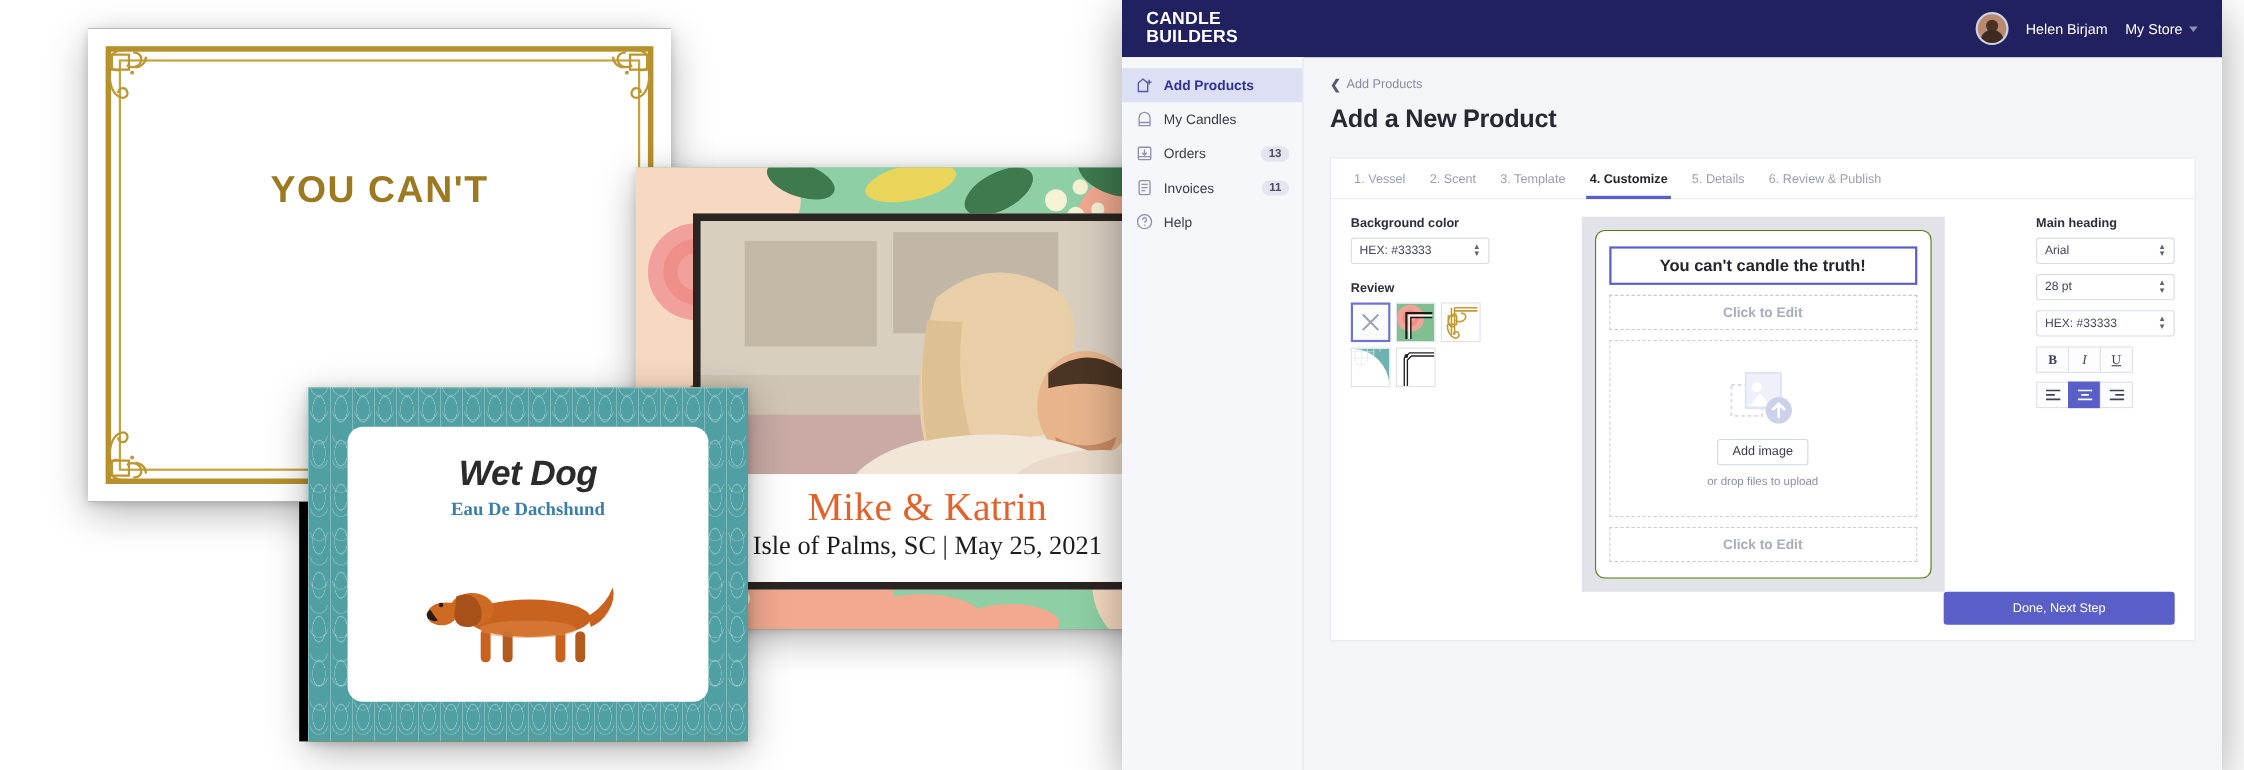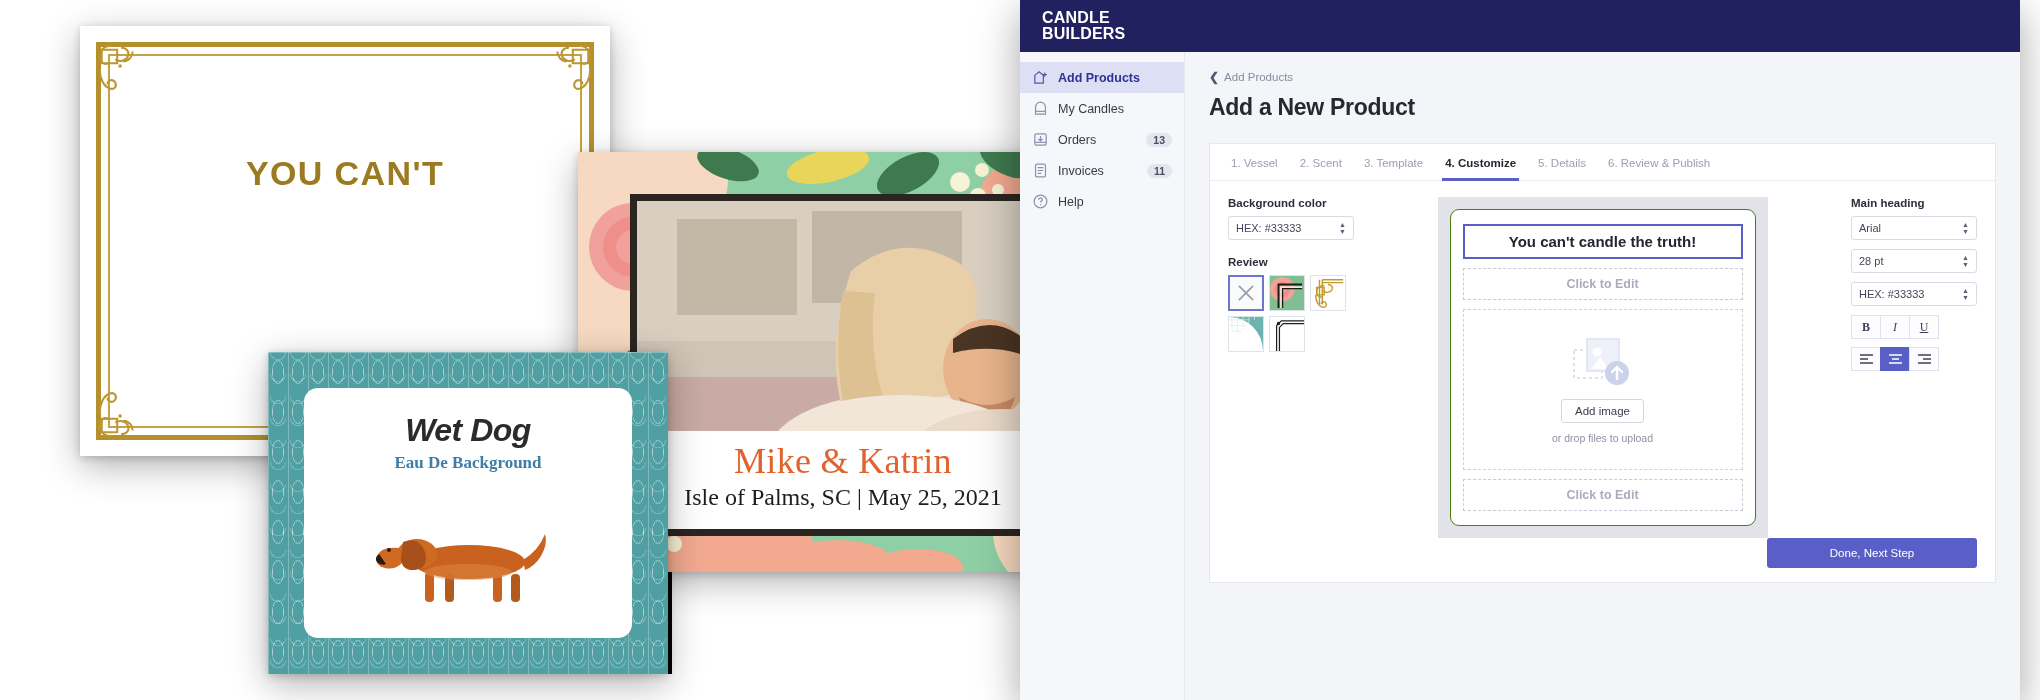--- a/index.html
+++ b/index.html
@@ -23,21 +23,21 @@
   .gc-tl{ left:14px; top:14px; }
   .gc-tr{ right:14px; top:14px; transform:scaleX(-1); }
   .gc-bl{ left:14px; bottom:14px; transform:scaleY(-1); }
   .gc-br{ right:14px; bottom:14px; transform:scale(-1,-1); }
   .gold-text{ position:absolute; left:0; right:0; top:128px; text-align:center;
      color:#9b7a21; font-weight:bold; font-size:34px; line-height:1.12; letter-spacing:1.4px; }
   .gold-sub{ position:absolute; left:0; right:0; top:330px; text-align:center;
      color:#9b7a21; font-size:26px; letter-spacing:2px; }
 
   
-  #card-dog{ left:268px; top:352px; width:400px; height:322px; background:#eab308; }
+  #card-dog{ left:280px; top:352px; width:400px; height:322px; background:#eab308; }
   .leafpat{ position:absolute; inset:0;
     background-color:#4f9fa3;
     background-image:
       radial-gradient(ellipse 9px 18px at 10px 20px, rgba(255,255,255,0) 60%, rgba(255,255,255,.55) 61%, rgba(255,255,255,0) 70%),
       radial-gradient(ellipse 9px 18px at 30px 20px, rgba(255,255,255,0) 60%, rgba(255,255,255,.55) 61%, rgba(255,255,255,0) 70%),
       linear-gradient(rgba(255,255,255,.30), rgba(255,255,255,.30));
     background-size:40px 40px, 40px 40px, 100% 1px;
     background-repeat:repeat, repeat, no-repeat;
   }
   .leafpat2{ position:absolute; inset:0; opacity:.55;
@@ -297,21 +297,21 @@
           <div class="cap-meta">Isle of Palms, SC  |  May 25, 2021</div>
         </div>
       </div>
     </div>
 
     <div class="card card-shadow" id="card-dog">
       <div class="leafpat"></div>
       <div class="leafpat2"></div>
       <div class="dog-inner">
         <div class="dog-title">Wet Dog</div>
-        <div class="dog-sub">Eau De Background</div>
+        <div class="dog-sub">Eau De Dachshund</div>
         <div class="dachshund">
           <svg viewBox="0 0 190 90">
             <ellipse cx="96" cy="42" rx="56" ry="17" fill="#c9621f"></ellipse>
             <ellipse cx="44" cy="34" rx="20" ry="15" fill="#cf6a22"></ellipse>
             <path d="M26 28 q-18 -2 -22 8 q-3 9 8 12 q9 2 16 -4z" fill="#cf6a22"></path>
             <path d="M6 34 q-5 4 -2 8 q4 4 9 2z" fill="#2b1a10"></path>
             <circle cx="16" cy="30" r="2" fill="#2b1a10"></circle>
             <path d="M30 22 q16 -6 22 10 q4 16 -10 18 q-14 1 -14 -12z" fill="#a8501a"></path>
             <rect x="52" y="52" width="9" height="30" rx="4" fill="#c9621f"></rect>
             <rect x="72" y="54" width="9" height="28" rx="4" fill="#b35a1d"></rect>
@@ -324,20 +324,31 @@
       </div>
     </div>
   </div>
 
   <div class="app">
 
     <div class="appbar">
       <div class="logo">
         <div>CANDLE</div>
         <div>BUILDERS</div>
+      </div>
+      <div class="appbar-right">
+        <div class="avatar">
+          <div class="head"></div>
+          <div class="body"></div>
+        </div>
+        <div class="uname">Helen Birjam</div>
+        <div class="storebtn">
+          <span>My Store</span>
+          <span class="caret"></span>
+        </div>
       </div>
     </div>
 
     <div class="appbody">
 
       <nav class="side">
 
         <div class="navitem active">
           <span class="navicon">
             <svg viewBox="0 0 24 24" fill="none" stroke="currentColor" stroke-width="1.7">

